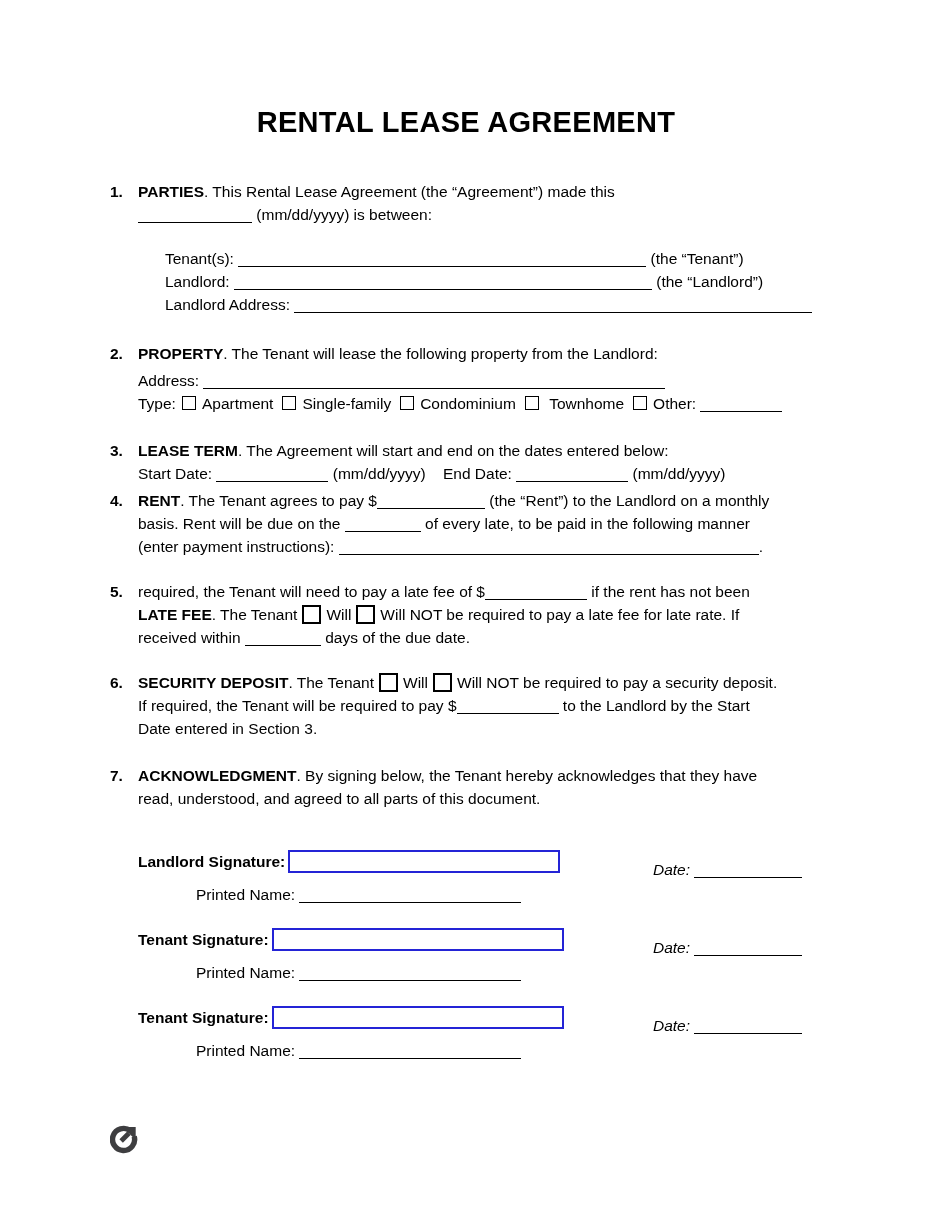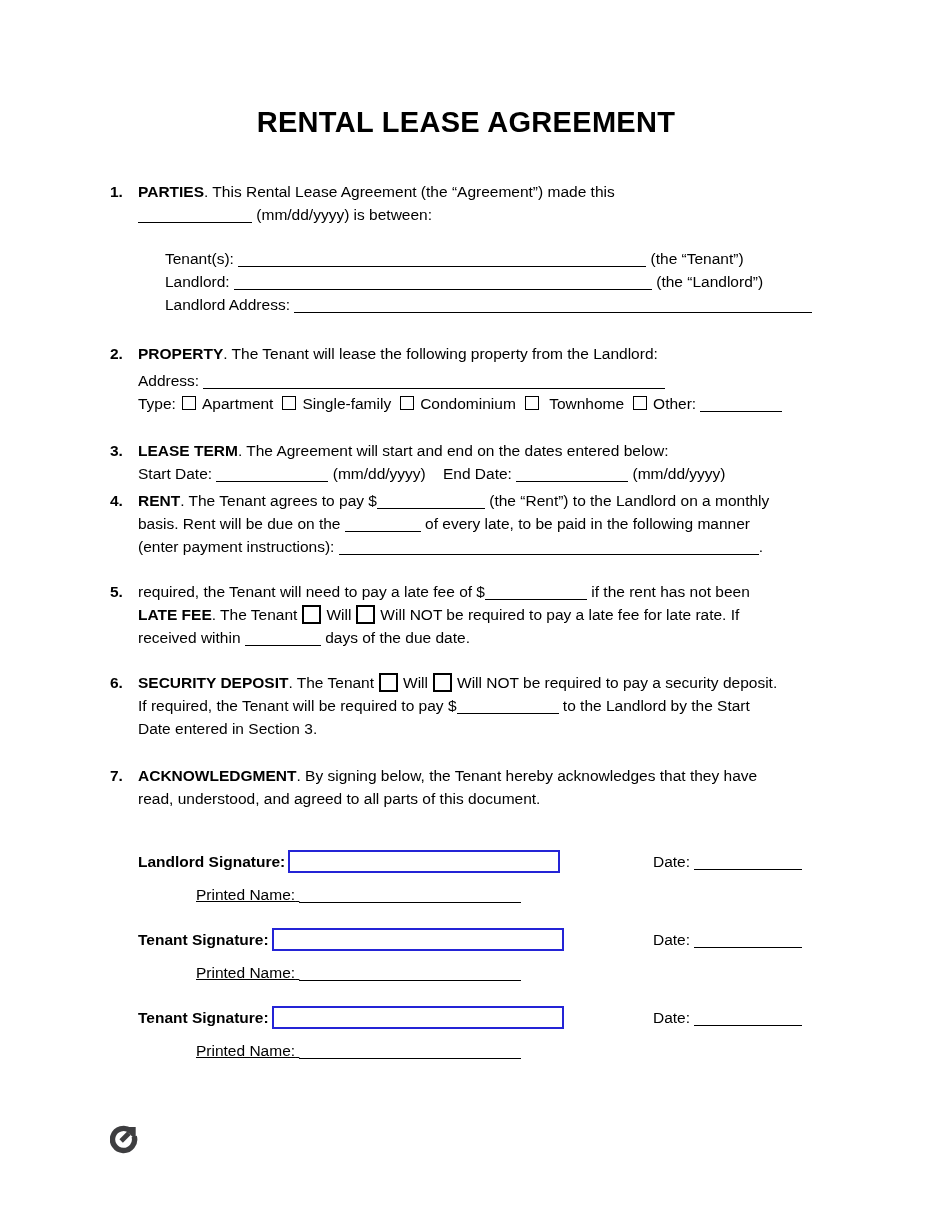--- a/index.html
+++ b/index.html
@@ -36,22 +36,22 @@
   .sub-block{margin-top:21px;margin-left:27px;}
   .sig-row{position:relative;display:flex;align-items:center;white-space:nowrap;}
   .sig-label{font-weight:bold;text-align:center;}
   .sig-input{
     border:2px solid #2424d6;height:19px;margin-left:3px;padding:0 4px;
     font-family:"Liberation Sans", sans-serif;font-size:14px;background:#fff;
     vertical-align:middle;outline:none;border-radius:0;
   }
   .sig-input.landlord{width:260px;}
   .sig-input.tenant{width:280px;}
-  .date-group{position:absolute;left:515px;top:0;white-space:nowrap;}
-  .printed-row{margin-top:10px;margin-left:58px;text-decoration:underline;}
+  .date-group{position:absolute;left:515px;top:8px;white-space:nowrap;font-style:italic;}
+  .printed-row{margin-top:10px;margin-left:58px;}
   .footer-logo{position:absolute;left:110px;top:1122px;width:31px;height:33px;}
   .mt42{margin-top:42px}.mt26{margin-top:26px}.mt24{margin-top:24px}
   .mt22{margin-top:22px}.mt20{margin-top:4px}
   .mt40{margin-top:40px}
   .line{min-height:23px;}
 </style>
 </head>
 <body>
 
 <div class="page">

